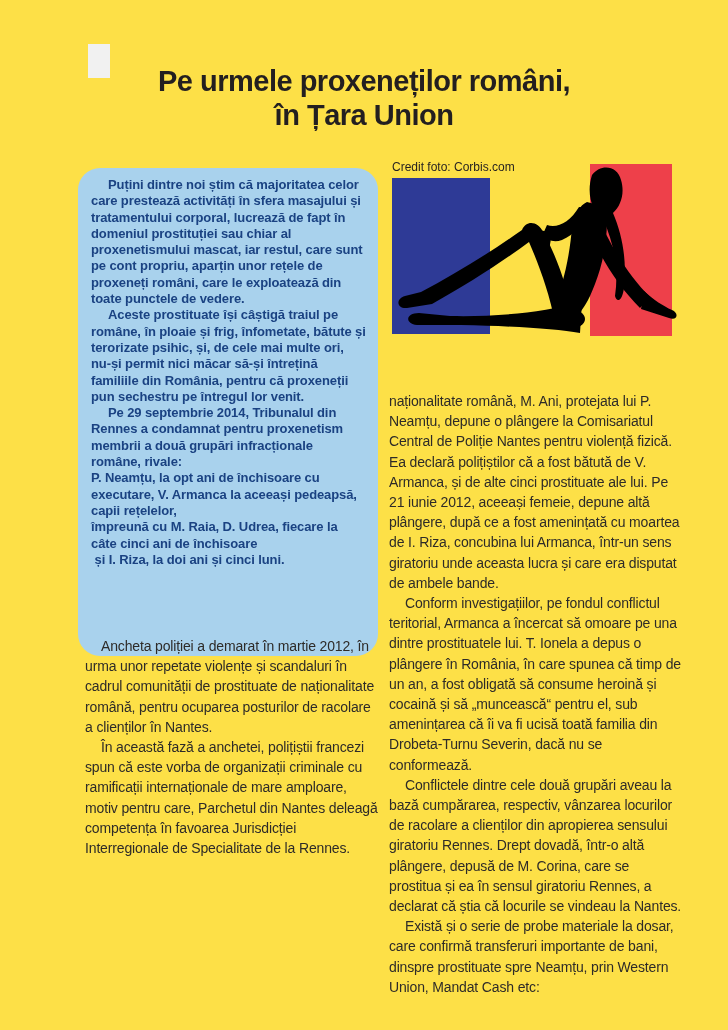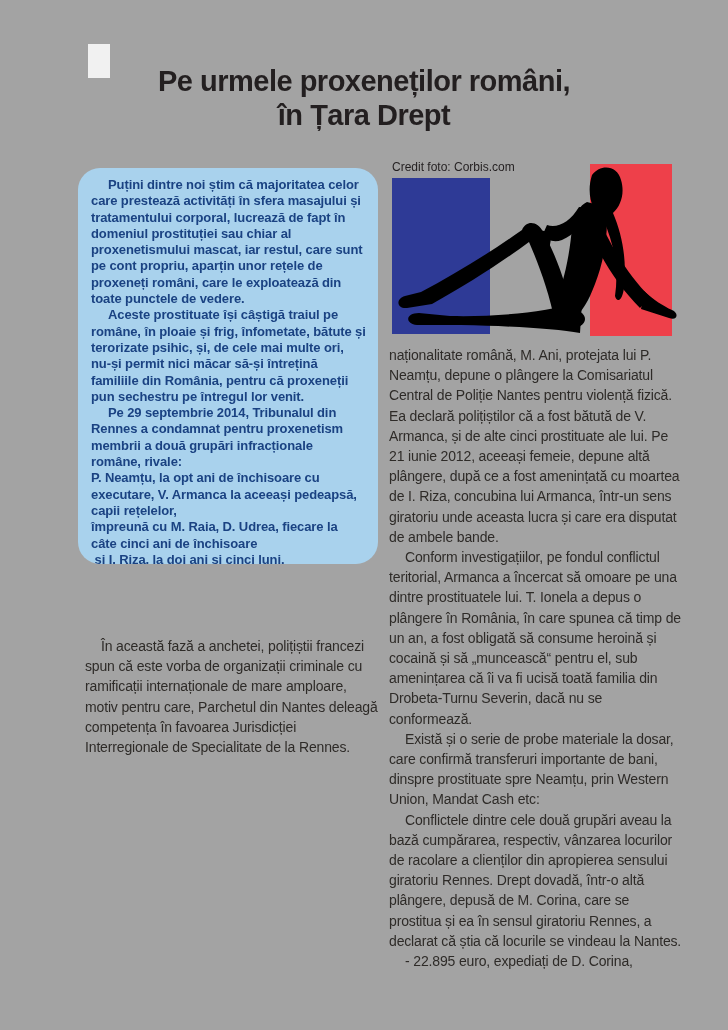--- a/index.html
+++ b/index.html
@@ -1,50 +1,50 @@
 <!DOCTYPE html>
 <html><head>
 <meta charset="utf-8">
 <style>
   html,body { margin:0; padding:0; background:#ffffff; }
   .page {
-    position:relative; width:728px; height:1030px; background:#a3a3a3;
+    position:relative; width:728px; height:1030px; background:#fde047;
     font-family:"Liberation Sans","DejaVu Sans",sans-serif; overflow:hidden;
   }
   .artifact { position:absolute; left:88px; top:44px; width:22px; height:34px; background:#f1f1f1; }
   .title {
     position:absolute; left:0; top:64px; width:728px; text-align:center;
     font-weight:bold; font-size:29px; line-height:34px; color:#231f20; letter-spacing:-0.5px;
   }
   .lede {
-    position:absolute; left:78px; top:168px; width:300px; height:396px; box-sizing:border-box;
+    position:absolute; left:78px; top:168px; width:300px; height:488px; box-sizing:border-box;
     background:#a9d2ed; border-radius:22px; padding:9px 12px 8px 13px;
     color:#1a4282; font-weight:bold; font-size:13px; line-height:16.3px; letter-spacing:-0.1px;
     overflow:hidden;
   }
   .lede p { margin:0; text-indent:17px; }
   .preline { white-space:pre-line; }
   .credit { position:absolute; left:392px; top:161px; font-size:12px; line-height:13px; color:#231f20; }
   .photo-svg { position:absolute; left:391px; top:160px; width:290px; height:182px; }
   .col { position:absolute; width:293px; font-size:14px; line-height:20.2px; letter-spacing:-0.15px; color:#2e2b28; }
   .col p { margin:0; text-indent:16px; }
-  .col p.noindent { text-indent:0; }
+  .col p.noindent { text-indent:0;margin-top:46px; }
   #leftcol  { left:85px;  top:636px; }
   #rightcol { left:389px; top:345px; }
 </style>
 </head>
 <body>
 
 <div class="page">
 
   <div class="artifact"></div>
 
   <h1 class="title" style="margin:0;">
     <span>Pe urmele proxeneților români,</span><br>
-    <span>în Țara Drept</span>
+    <span>în Țara Union</span>
   </h1>
 
   <div class="lede">
     <p>Puțini dintre noi știm că majoritatea celor care prestează activități în sfera masajului și tratamentului corporal, lucrează de fapt în domeniul prostituției sau chiar al proxenetismului mascat, iar restul, care sunt pe cont propriu, aparțin unor rețele de proxeneți români, care le exploatează din toate punctele de vedere.</p>
     <p>Aceste prostituate își câștigă traiul pe române, în ploaie și frig, înfometate, bătute și terorizate psihic, și, de cele mai multe ori, nu-și permit nici măcar să-și întrețină familiile din România, pentru că proxeneții pun sechestru pe întregul lor venit.</p>
     <p class="preline">Pe 29 septembrie 2014, Tribunalul din Rennes a condamnat pentru proxenetism membrii a două grupări infracționale române, rivale:
 P. Neamțu, la opt ani de închisoare cu executare, V. Armanca la aceeași pedeapsă, capii rețelelor,
 împreună cu M. Raia, D. Udrea, fiecare la câte cinci ani de închisoare
 &nbsp;și I. Riza, la doi ani și cinci luni.</p>
   </div>
@@ -62,24 +62,24 @@
       <path d="M253,131 C263,140 272,146 281,150 C288,153 287,161 278,158 L250,149 Z"></path>
       <path d="M184,161 C176,128 166,96 152,72 C147,61 135,60 131,70 C100,92 64,114 30,132 L14,136 C4,139 6,149 16,148 L41,144 C77,124 111,102 138,82 C148,105 158,132 164,162 Z"></path>
       <path d="M191,142 C150,153 104,157 59,156 L28,153 C15,153 13,163 26,165 L70,165 C122,166 166,169 189,173 Z"></path>
       <ellipse cx="178" cy="159" rx="16" ry="10"></ellipse>
     </g>
   </svg>
 
   <div class="credit">Credit foto: Corbis.com</div>
 
   <div id="leftcol" class="col">
+    <p>Ancheta poliției a demarat în martie 2012, în urma unor repetate violențe și scandaluri în cadrul comunității de prostituate de naționalitate română, pentru ocuparea posturilor de racolare a clienților în Nantes.</p>
     <p>În această fază a anchetei, polițiștii francezi spun că este vorba de organizații criminale cu ramificații internaționale de mare amploare, motiv pentru care, Parchetul din Nantes deleagă competența în favoarea Jurisdicției Interregionale de Specialitate de la Rennes.</p>
   </div>
 
   <div id="rightcol" class="col">
     <p class="noindent">naționalitate română, M. Ani, protejata lui P. Neamțu, depune o plângere la Comisariatul Central de Poliție Nantes pentru violență fizică. Ea declară polițiștilor că a fost bătută de V. Armanca, și de alte cinci prostituate ale lui. Pe 21 iunie 2012, aceeași femeie, depune altă plângere, după ce a fost amenințată cu moartea de I. Riza, concubina lui Armanca, într-un sens giratoriu unde aceasta lucra și care era disputat de ambele bande.</p>
     <p>Conform investigațiilor, pe fondul conflictul teritorial, Armanca a încercat să omoare pe una dintre prostituatele lui. T. Ionela a depus o plângere în România, în care spunea că timp de un an, a fost obligată să consume heroină și cocaină și să „muncească“ pentru el, sub amenințarea că îi va fi ucisă toată familia din Drobeta-Turnu Severin, dacă nu se conformează.</p>
+    <p>Conflictele dintre cele două grupări aveau la bază cumpărarea, respectiv, vânzarea locurilor de racolare a clienților din apropierea sensului giratoriu Rennes. Drept dovadă, într-o altă plângere, depusă de M. Corina, care se prostitua și ea în sensul giratoriu Rennes, a declarat că știa că locurile se vindeau la Nantes.</p>
     <p>Există și o serie de probe materiale la dosar, care confirmă transferuri importante de bani, dinspre prostituate spre Neamțu, prin Western Union, Mandat Cash etc:</p>
-    <p>Conflictele dintre cele două grupări aveau la bază cumpărarea, respectiv, vânzarea locurilor de racolare a clienților din apropierea sensului giratoriu Rennes. Drept dovadă, într-o altă plângere, depusă de M. Corina, care se prostitua și ea în sensul giratoriu Rennes, a declarat că știa că locurile se vindeau la Nantes.</p>
-    <p>- 22.895 euro, expediați de D. Corina,</p>
   </div>
 
 </div>
 
 </body></html>

